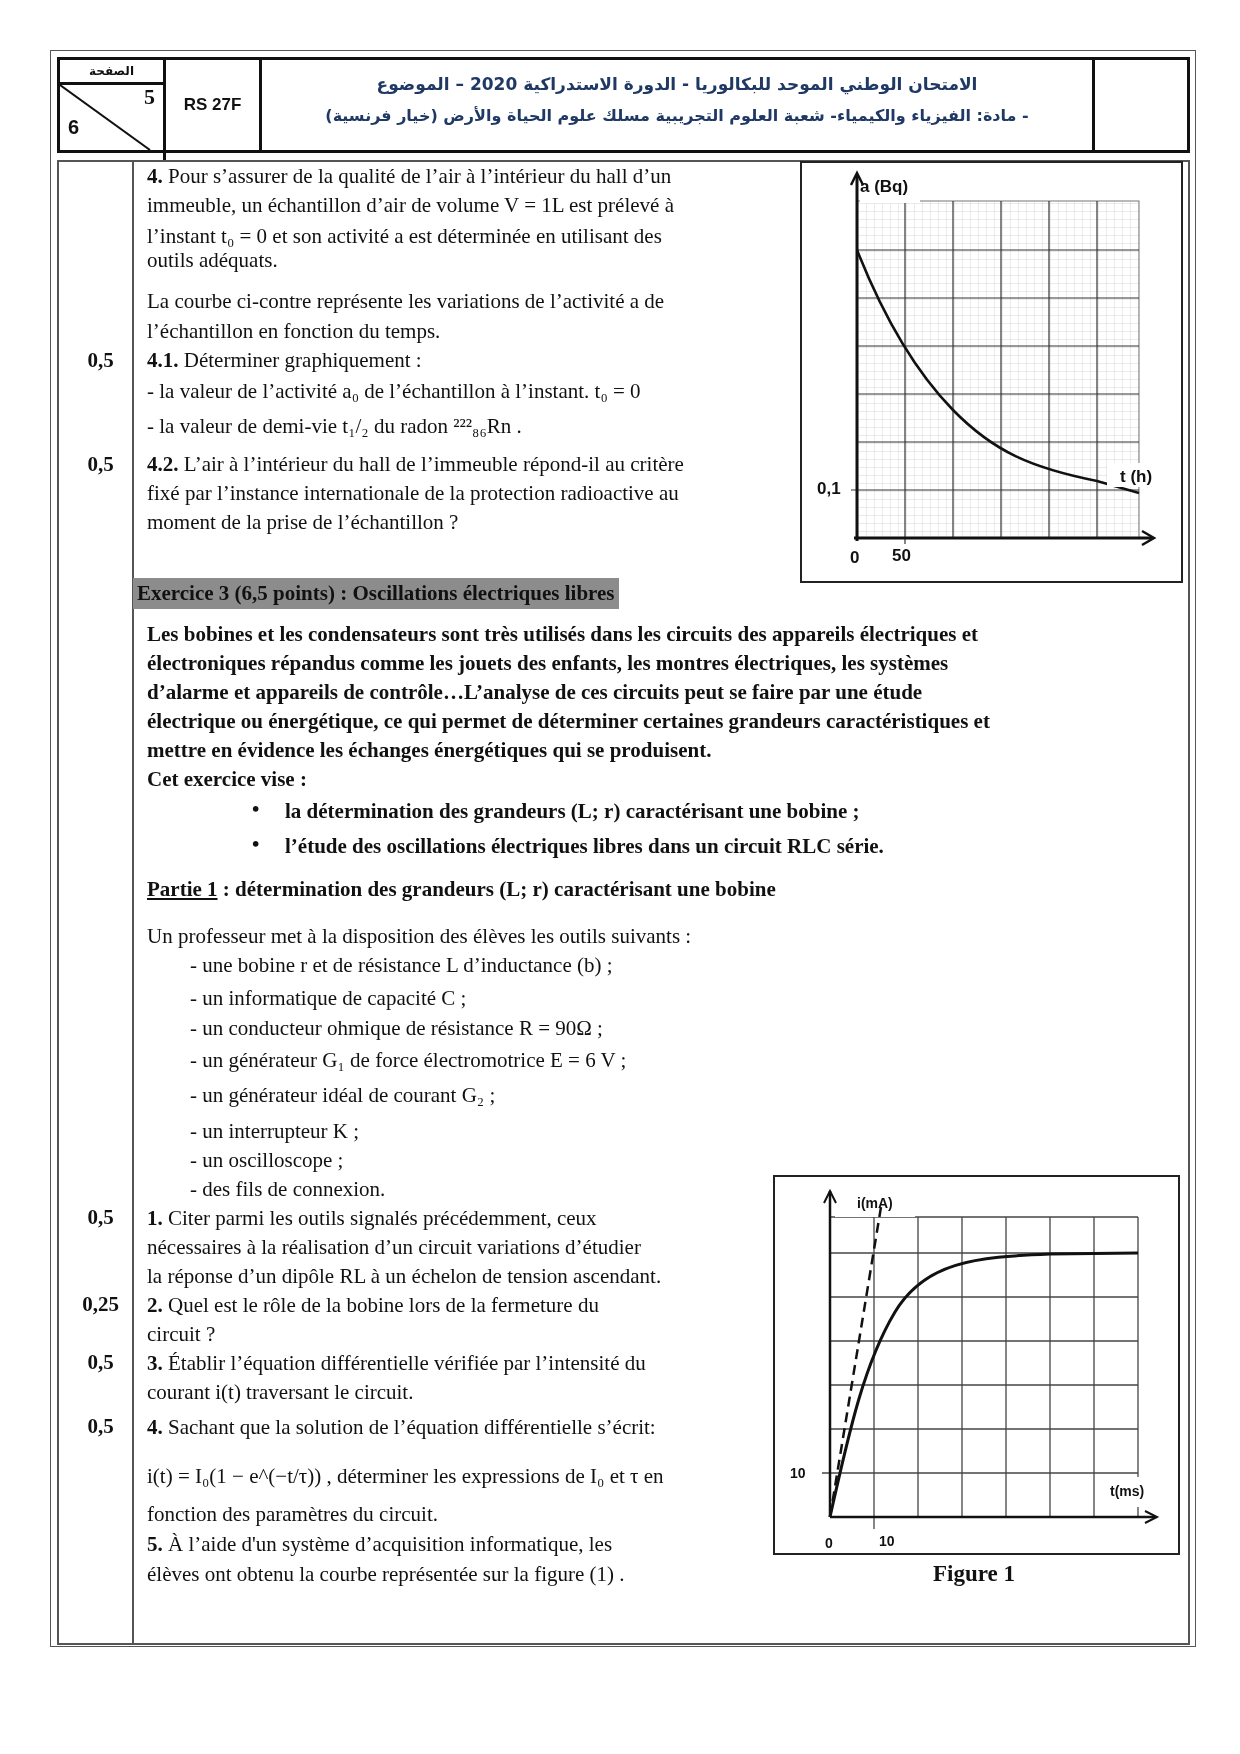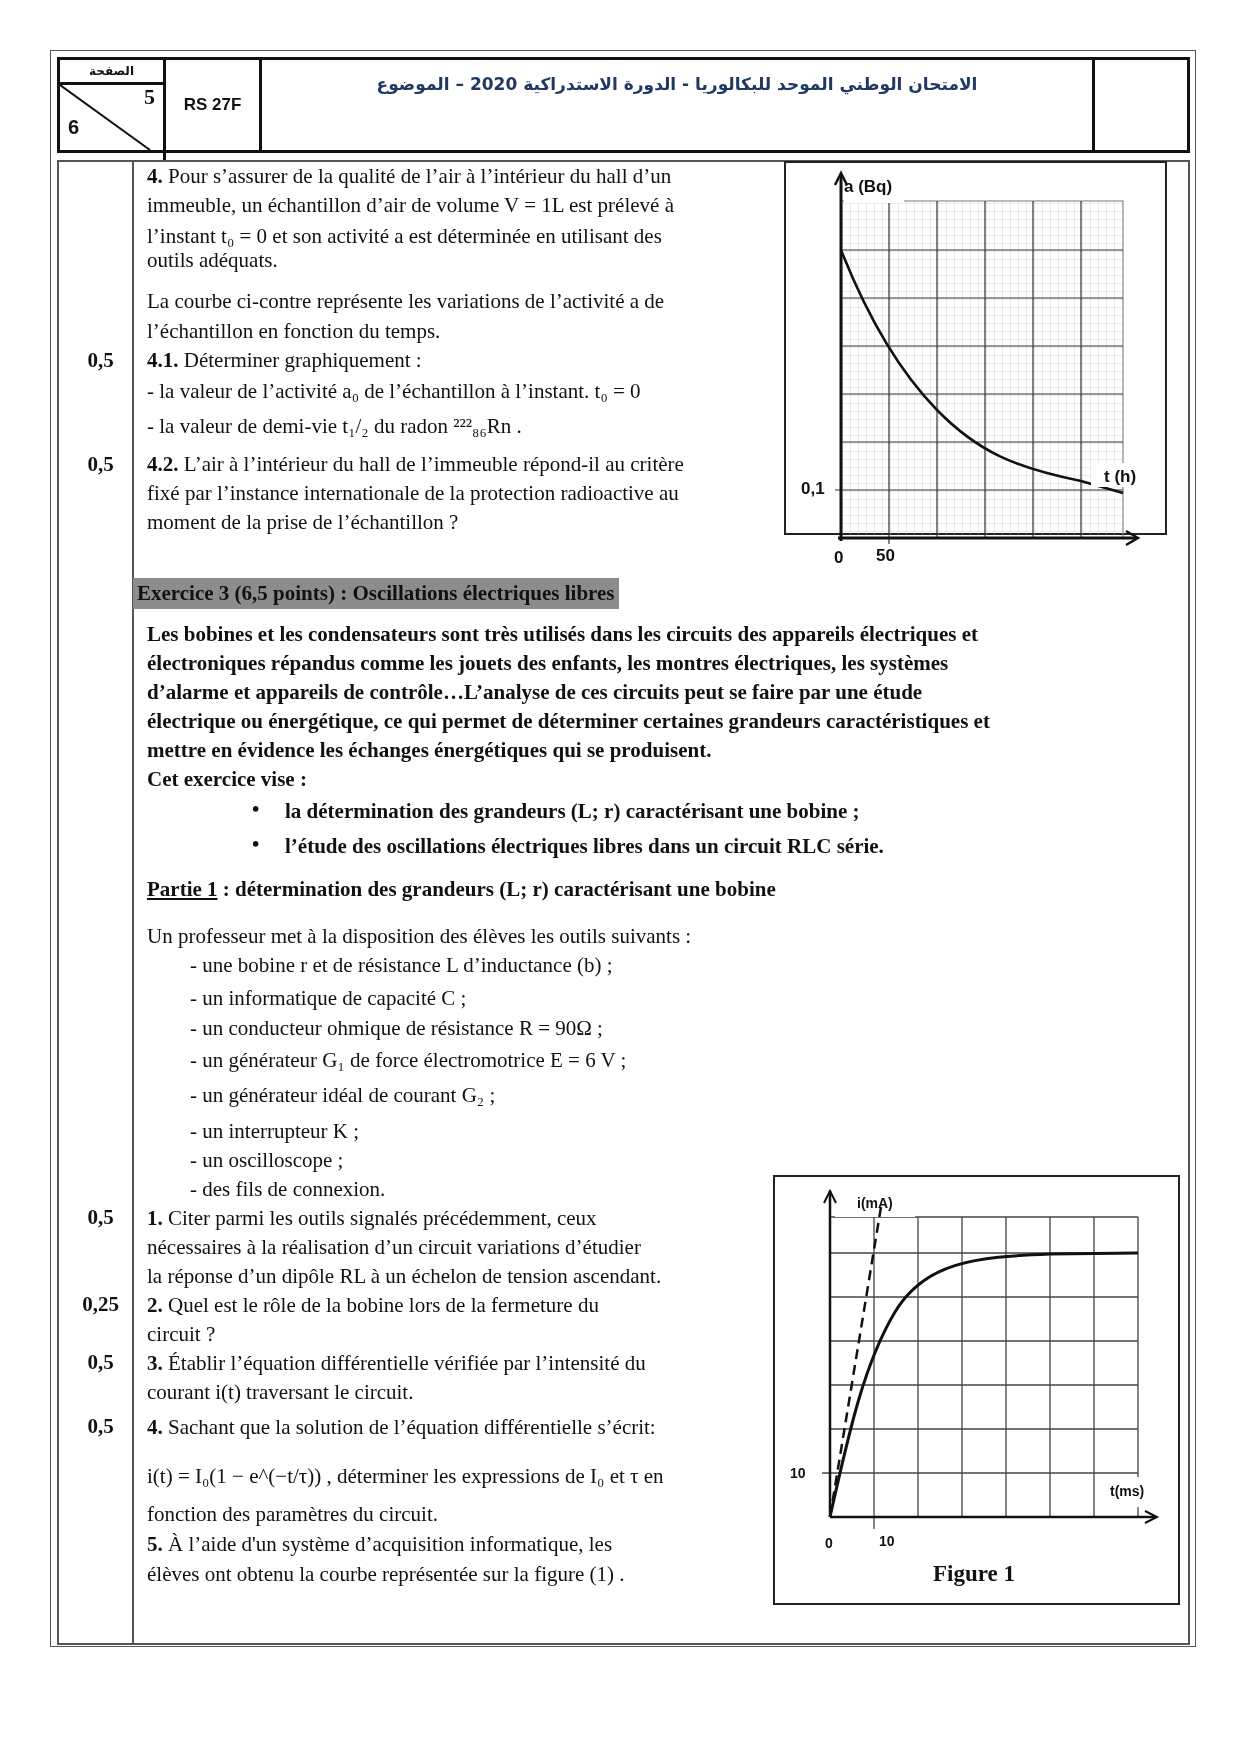--- a/index.html
+++ b/index.html
@@ -50,20 +50,21 @@
     <div class="hdr-page-label">الصفحة</div>
     <svg class="hdr-diag" viewBox="0 0 103 65">
       <line x1="0" y1="0" x2="90" y2="65" stroke="#111" stroke-width="2"></line>
     </svg>
     <span class="hdr-num-top">5</span>
     <span class="hdr-num-bot">6</span>
   </div>
   <div class="hdr-code">RS 27F</div>
   <div class="hdr-title">
     <div class="l1">الامتحان الوطني الموحد للبكالوريا - الدورة الاستدراكية 2020 – الموضوع</div>
+    <div class="l2">- مادة: الفيزياء والكيمياء- شعبة العلوم التجريبية مسلك علوم الحياة والأرض (خيار فرنسية)</div>
   </div>
   <div class="hdr-empty"></div>
 </div>
 
 <div class="body-table">
   <div class="score-col"></div>
 </div>
 
 <div class="score" style="top:348px; left:57px;">0,5</div>
 <div class="score" style="top:452px; left:57px;">0,5</div>
@@ -78,21 +79,21 @@
 <div class="txt" style="left:147px; top:246px;">outils adéquats.</div>
 <div class="txt" style="left:147px; top:287px;">La courbe ci-contre représente les variations de l’activité a de</div>
 <div class="txt" style="left:147px; top:317px;">l’échantillon en fonction du temps.</div>
 <div class="txt" style="left:147px; top:346px;"><b>4.1.</b><span> Déterminer graphiquement :</span></div>
 <div class="txt" style="left:147px; top:377px;">- la valeur de l’activité a₀ de l’échantillon à l’instant. t₀ = 0</div>
 <div class="txt" style="left:147px; top:412px;">- la valeur de demi-vie t₁/₂ du radon ²²²₈₆Rn .</div>
 <div class="txt" style="left:147px; top:450px;"><b>4.2.</b><span> L’air à l’intérieur du hall de l’immeuble répond-il au critère</span></div>
 <div class="txt" style="left:147px; top:479px;text-align:right;">fixé par l’instance internationale de la protection radioactive au</div>
 <div class="txt" style="left:147px; top:508px;">moment de la prise de l’échantillon ?</div>
 
-<div class="graph-box" style="left:784px; top:161px; width:383px; height:374px;">
+<div class="graph-box" style="left:800px; top:161px; width:383px; height:422px;">
   <svg width="379" height="418" viewBox="0 0 379 418">
     <defs>
       <pattern id="mm" width="8" height="8" patternUnits="userSpaceOnUse">
         <path d="M8 0 L0 0 0 8" fill="none" stroke="#bbb" stroke-width="0.6"></path>
       </pattern>
     </defs>
 
     <rect x="55" y="38" width="282" height="337" fill="url(#mm)" stroke="#777" stroke-width="1"></rect>
 
     <g stroke="#333" stroke-width="1.2">
@@ -160,21 +161,21 @@
 <div class="txt" style="left:147px; top:1291px;"><b>2.</b><span> Quel est le rôle de la bobine lors de la fermeture du</span></div>
 <div class="txt" style="left:147px; top:1320px;">circuit ?</div>
 <div class="txt" style="left:147px; top:1349px;"><b>3.</b><span> Établir l’équation différentielle vérifiée par l’intensité du</span></div>
 <div class="txt" style="left:147px; top:1378px;">courant i(t) traversant le circuit.</div>
 <div class="txt" style="left:147px; top:1413px;"><b>4.</b><span> Sachant que la solution de l’équation différentielle s’écrit:</span></div>
 <div class="txt" style="left:147px; top:1462px;">i(t) = I₀(1 − e^(−t/τ)) , déterminer les expressions de I₀ et τ en</div>
 <div class="txt" style="left:147px; top:1500px;">fonction des paramètres du circuit.</div>
 <div class="txt" style="left:147px; top:1530px;"><b>5.</b><span> À l’aide d'un système d’acquisition informatique, les</span></div>
 <div class="txt" style="left:147px; top:1560px;">élèves ont obtenu la courbe représentée sur la figure (1) .</div>
 
-<div class="graph-box" style="left:773px; top:1175px; width:407px; height:430px;">
+<div class="graph-box" style="left:773px; top:1175px; width:407px; height:380px;">
   <svg width="403" height="426" viewBox="0 0 403 426">
 
     <g stroke="#444" stroke-width="1.3">
       <line x1="99" y1="40" x2="99" y2="352"></line>
       <line x1="143" y1="40" x2="143" y2="340"></line>
       <line x1="187" y1="40" x2="187" y2="340"></line>
       <line x1="231" y1="40" x2="231" y2="340"></line>
       <line x1="275" y1="40" x2="275" y2="340"></line>
       <line x1="319" y1="40" x2="319" y2="340"></line>
       <line x1="363" y1="40" x2="363" y2="340"></line>

